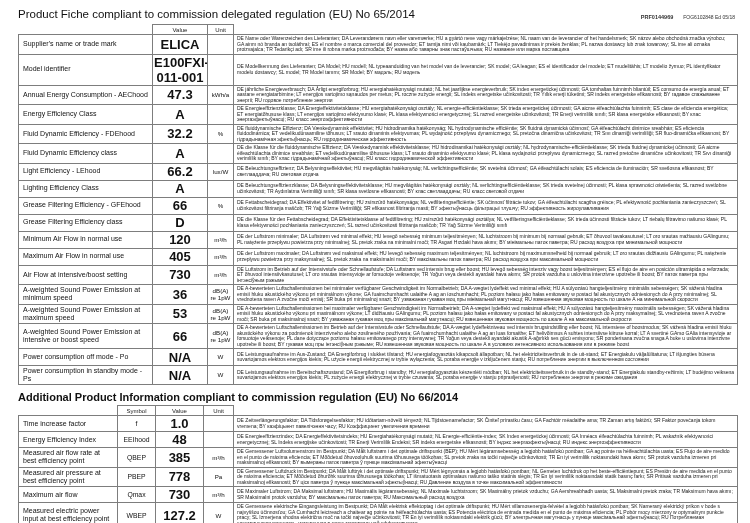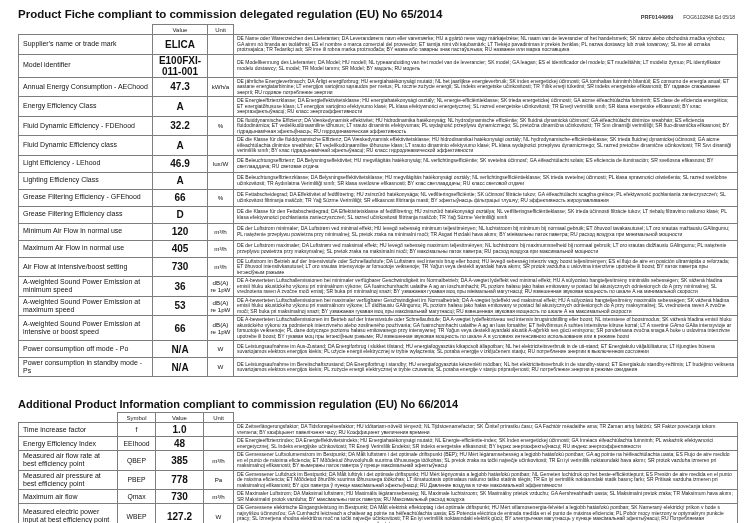--- a/index.html
+++ b/index.html
@@ -3,37 +3,37 @@
 <meta charset="utf-8">
 <style>
   html,body{margin:0;padding:0;}
   body{
     width:750px;height:523px;background:#ffffff;color:#111;
     font-family:"Liberation Sans", sans-serif;
     overflow:hidden;position:relative;
   }
   .sheet{padding:8px 13px 0 18px;}
   .hdr{display:flex;justify-content:space-between;align-items:flex-end;margin-bottom:4px;}
-  .title{font-size:11.5px;font-weight:bold;letter-spacing:0;}
+  .title{font-size:11.5px;font-weight:normal;letter-spacing:0;}
   .codes{font-size:5px;color:#333;white-space:nowrap;padding-right:2px;}
   .codes .ref{font-weight:bold;margin-right:10px;font-size:5.5px;}
   table{border-collapse:collapse;table-layout:fixed;width:719px;}
   td{border:1px solid #7d7d7d;overflow:hidden;}
   td.nob{border:none;}
   .colhead{font-size:6px;text-align:center;vertical-align:middle;color:#222;padding:0;}
   tr.chrow{height:10px;}
   .t1 tr.drow{height:17px;}
   .t2 tr.drow{height:13px;}
   .lb{font-size:7px;line-height:1.15;padding:1px 4px;vertical-align:middle;}
-  .vl{font-size:10px;font-weight:bold;text-align:center;vertical-align:middle;padding:0 1px;}
+  .vl{font-size:13px;font-weight:bold;text-align:center;vertical-align:middle;padding:0 1px;}
   .sy{font-size:6.8px;text-align:center;vertical-align:middle;padding:0 1px;}
   .un{font-size:6.2px;text-align:center;vertical-align:middle;line-height:1.15;padding:0 1px;}
   .ds{font-size:5px;line-height:5.5px;padding:1px 3px;vertical-align:middle;color:#222;
       font-family:"Liberation Sans", sans-serif;}
-  .sect2{font-size:11px;font-weight:bold;margin:21px 0 2px 0;}
+  .sect2{font-size:11px;font-weight:bold;margin:6px 0 2px 0;}
 </style>
 </head>
 <body>
 
 <div class="sheet">
 
   <div class="hdr">
     <div class="title">Product Fiche compliant to commission delegated regulation (EU) No 65/2014</div>
     <div class="codes">
       <span class="ref">PRF0144969</span><span>FOG6102848 Ed 05/18</span>
@@ -85,21 +85,21 @@
           <td class="ds">DE fluiddynamische Effizienz; DA Væskedynamisk effektivitet; HU hidrodinamika hatékonyság; NL hydrodynamische efficiëntie; SK fluidná dynamická účinnosť; GA éifeachtúlacht dinimice sreabhán; ES eficiencia fluidodinámica; ET vedelikudünaamiline tõhusus; LT srauto dinaminis efektyvumas; PL wydajność przepływu dynamicznego; SL pretočna dinamična učinkovitost; TR Sıvı dinamiği verimliliği; SR fluo-dinamička efikasnost; BY гідрадынамічная эфектыўнасць; RU гидродинамическая эффективность</td>
         </tr>
     <tr class="drow">
           <td class="lb">Fluid Dynamic Efficiency class</td>
           <td class="vl">A</td>
           <td class="un"></td>
           <td class="ds">DE die Klasse für die fluiddynamische Effizienz; DA Væskedynamisk effektivitetsklasse; HU hidrodinamikai hatékonysági osztály; NL hydrodynamische-efficiëntieklasse; SK trieda fluidnej dynamickej účinnosti; GA aicme éifeachtúlachta dinimice sreabhán; ET vedelikudünaamilise tõhususe klass; LT srauto dinaminio efektyvumo klasė; PL klasa wydajności przepływu dynamicznego; SL razred pretočne dinamične učinkovitosti; TR Sıvı dinamiği verimlilik sınıfı; BY клас гідрадынамічнай эфектыўнасці; RU класс гидродинамической эффективности</td>
         </tr>
     <tr class="drow">
           <td class="lb">Light Efficiency - LEhood</td>
-          <td class="vl">46.9</td>
+          <td class="vl">66.2</td>
           <td class="un">lux/W</td>
           <td class="ds">DE Beleuchtungseffizienz; DA Belysningseffektivitet; HU megvilágítás hatékonyság; NL verlichtingsefficiëntie; SK svetelná účinnosť; GA éifeachtúlacht solais; ES eficiencia de iluminación; SR svetlosna efikasnost; BY светлааддача; RU световая отдача</td>
         </tr>
     <tr class="drow">
           <td class="lb">Lighting Efficiency Class</td>
           <td class="vl">A</td>
           <td class="un"></td>
           <td class="ds">DE Beleuchtungseffizienzklasse; DA Belysningseffektivitetsklasse; HU megvilágítás hatékonysági osztály; NL verlichtingsefficiëntieklasse; SK trieda svetelnej účinnosti; PL klasa sprawności oświetlenia; SL razred svetlobne učinkovitosti; TR Aydınlatma Verimliliği sınıfı; SR klasa svetlosne efikasnosti; BY клас светлааддачы; RU класс световой отдачи</td>
         </tr>
     <tr class="drow">

